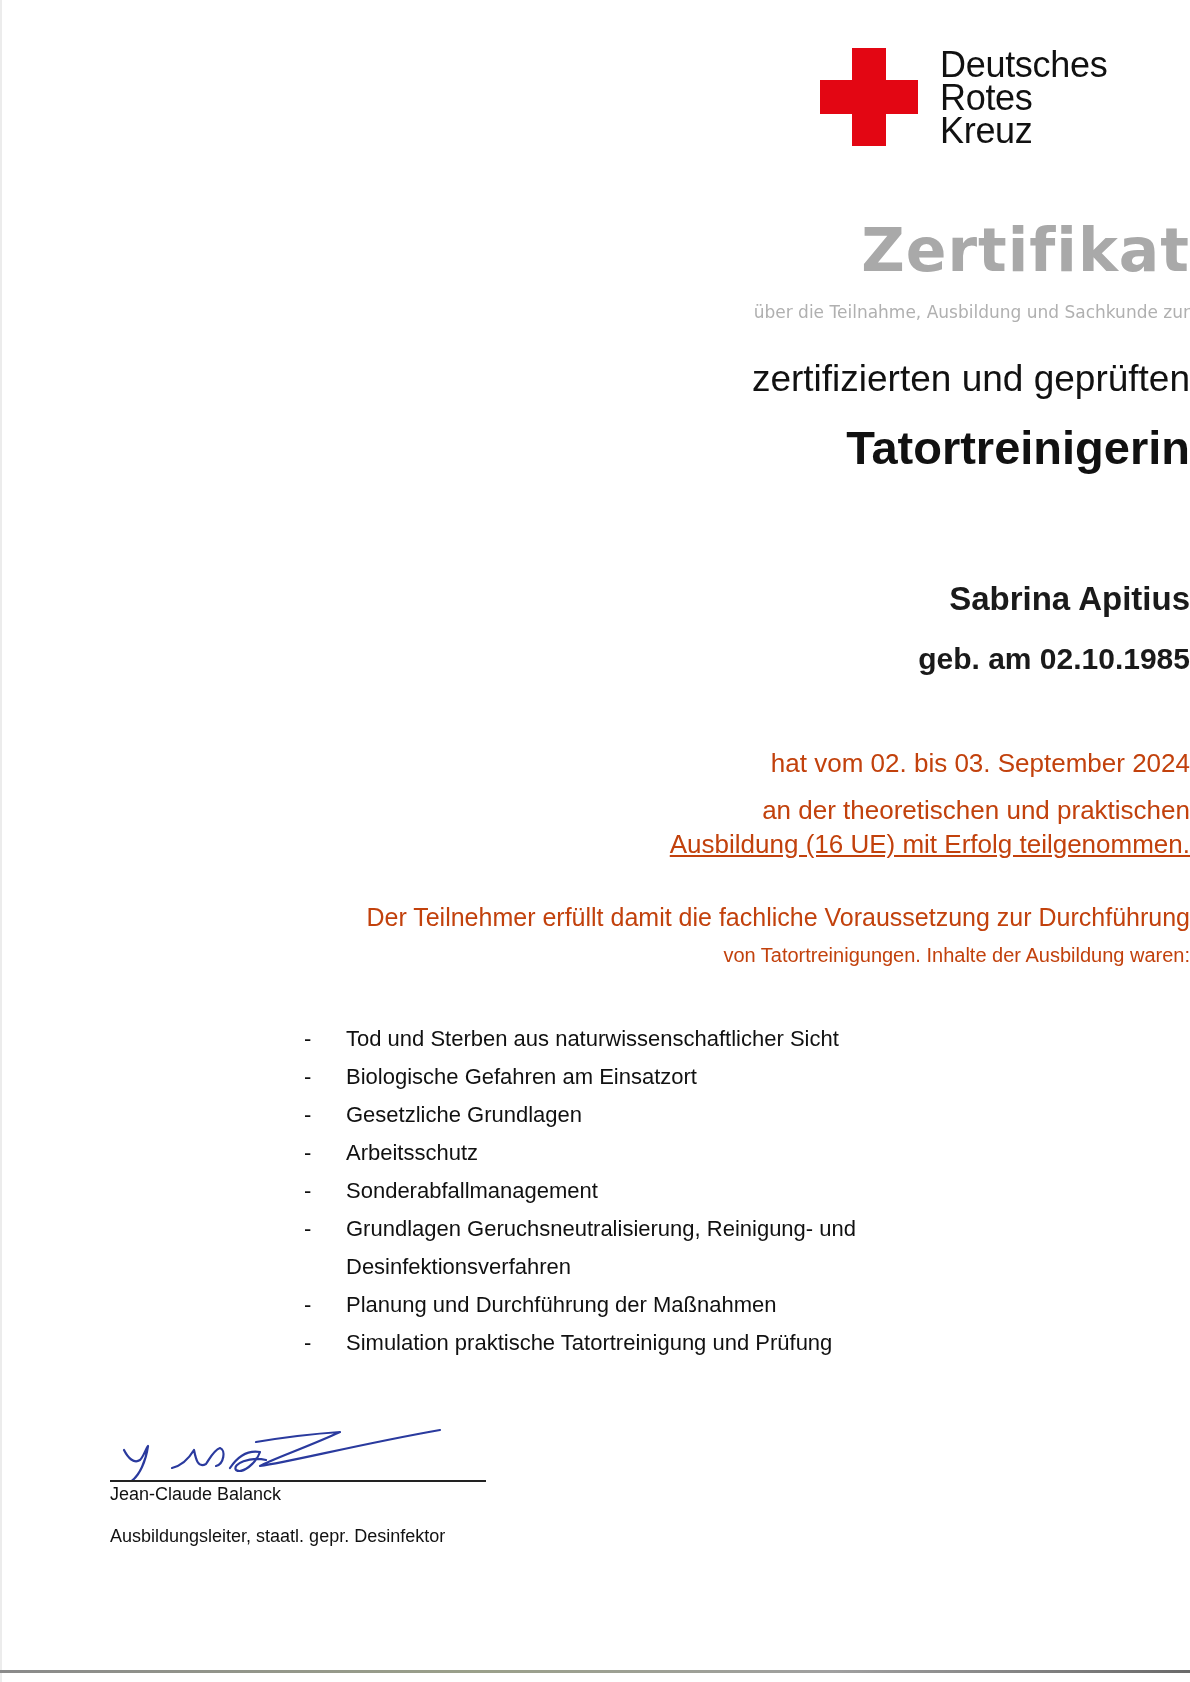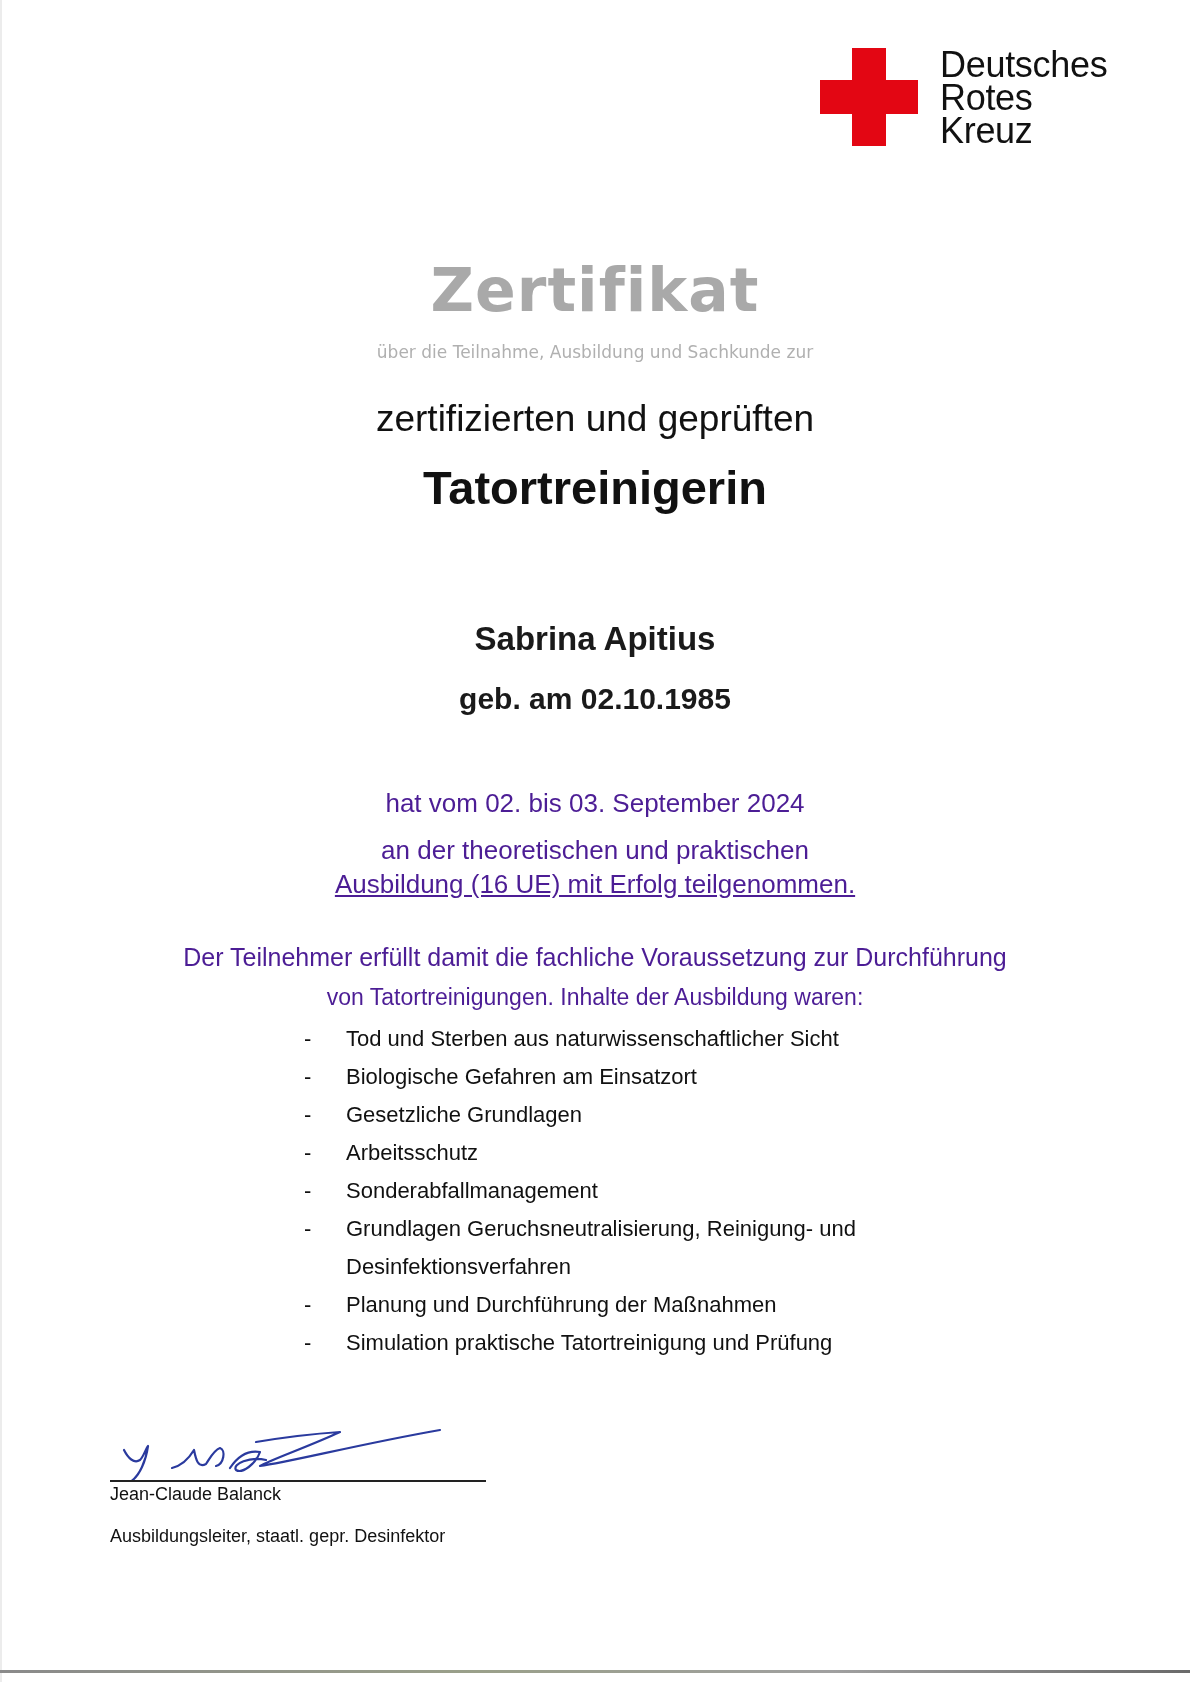--- a/index.html
+++ b/index.html
@@ -11,33 +11,33 @@
   }
   .page-edge-left { position: absolute; left: 0; top: 0; width: 2px; height: 1682px; background: #ececec; }
   .page-edge-bottom { position: absolute; left: 0; top: 1670px; width: 1190px; height: 3px; background: linear-gradient(90deg,#8a8a8a,#9aa08a 40%,#a0a0a0 70%,#6a6a6a); }
 
   .logo { position: absolute; left: 820px; top: 48px; }
   .cross { position: absolute; left: 0; top: 0; width: 98px; height: 98px; }
   .cross .v { position: absolute; left: 32px; top: 0; width: 34px; height: 98px; background: #e30613; }
   .cross .h { position: absolute; left: 0; top: 32px; width: 98px; height: 34px; background: #e30613; }
   .logo-text { position: absolute; left: 120px; top: 0; font-weight: normal; font-size: 36px; line-height: 33px; color: #111; white-space: nowrap; letter-spacing: -0.3px; }
 
-  .center { position: absolute; left: 0; width: 1190px; text-align: center; white-space: nowrap; margin-top: 40px; }
+  .center { position: absolute; left: 0; width: 1190px; text-align: right; white-space: nowrap; }
   .title { top: 215px; font-family: "DejaVu Sans", sans-serif; font-weight: bold; font-size: 60px; color: #a9a9a9; letter-spacing: 1px; }
   .subtitle { top: 302px; font-family: "DejaVu Sans", sans-serif; font-size: 17px; color: #b0b0b0; }
   .qual-line { top: 358px; font-size: 37px; color: #111; }
   .qual-title { top: 420px; font-size: 47px; font-weight: bold; color: #111; }
   .name { top: 580px; font-size: 33px; font-weight: bold; color: #1a1a1a; }
   .dob { top: 642px; font-size: 30px; font-weight: bold; color: #1a1a1a; }
-  .body-text { font-size: 26px; color: #4c1d95; }
+  .body-text { font-size: 26px; color: #c2410c; }
   .t1 { top: 748px; }
   .t2 { top: 795px; }
   .t3 { top: 829px; text-decoration: underline; }
   .t4 { top: 903px; font-size: 25px; }
-  .t5 { top: 944px; font-size: 23px; }
+  .t5 { top: 944px; font-size: 20px; }
 
   .topics { position: absolute; left: 300px; top: 1020px; list-style: none; margin: 0; padding: 0; }
   .topics li { position: relative; font-size: 22px; line-height: 38px; color: #111; padding-left: 46px; white-space: nowrap; }
   .topics li .dash { position: absolute; left: 4px; top: 0; }
   .topics li .cont { display: block; }
 
   .signature { position: absolute; left: 110px; top: 1420px; width: 380px; height: 60px; }
   .sig-line { position: absolute; left: 110px; top: 1480px; width: 376px; height: 2px; background: #222; }
   .signer-name { position: absolute; left: 110px; top: 1484px; font-size: 18px; color: #111; white-space: nowrap; }
   .signer-role { position: absolute; left: 110px; top: 1510px; font-size: 18px; color: #111; white-space: nowrap; margin-top: 16px; }

